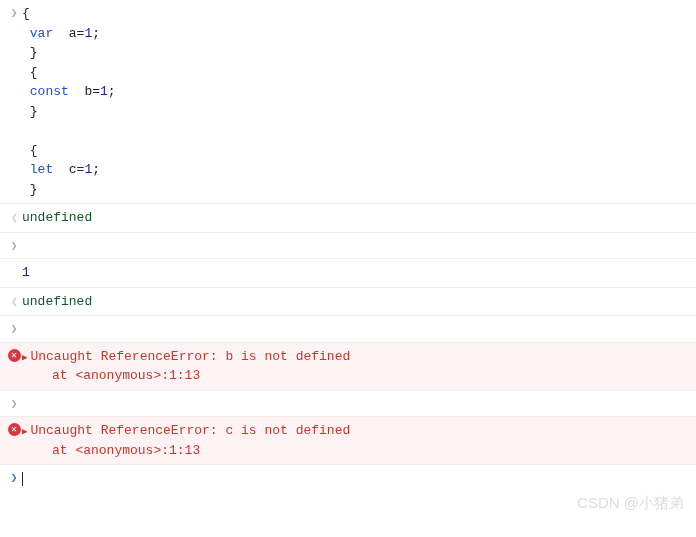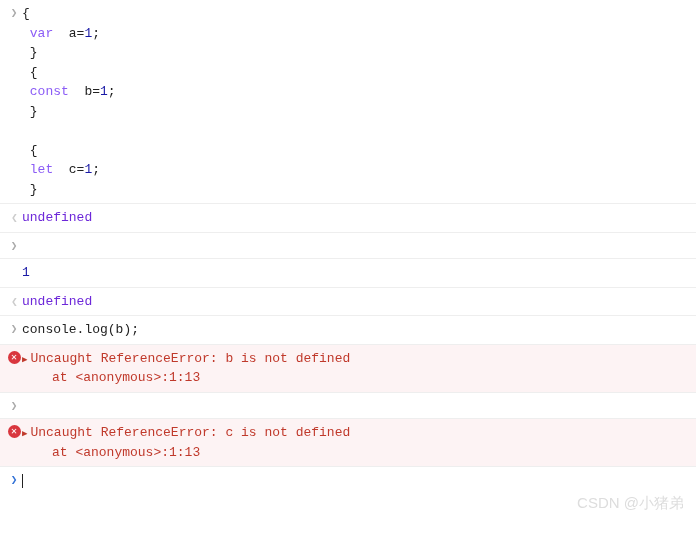--- a/index.html
+++ b/index.html
@@ -26,23 +26,23 @@
   flex-shrink: 0;
   display: flex;
   align-items: flex-start;
   justify-content: center;
   padding-top: 1px;
 }
 .content { flex: 1; white-space: pre; }
 .arrow-in { color: #aaa; font-size: 11px; }
 .arrow-out { color: #ccc; font-size: 11px; transform: rotate(180deg); }
 .arrow-prompt { color: #3171d6; font-size: 11px; font-weight: bold; }
-.undefined { color: #6d28d9; }
+.undefined { color: #14532d; }
 .num { color: #1a1aa6; }
-.kw { color: #8b5cf6; }
+.kw { color: #1d4ed8; }
 .err-row { background: #fdf3f4; }
 .err-txt { color: #c0392b; }
 .err-icon {
   width: 13px; height: 13px; border-radius: 50%;
   background: #d9363e; display: inline-flex;
   align-items: center; justify-content: center;
   color: #fff; font-size: 10px; font-weight: bold;
   margin-top: 1px;
 }
 .disc { color: #c0392b; font-size: 9px; display: inline-block; margin-right: 3px; }
@@ -94,21 +94,20 @@
     <div class="row">
       <span class="gutter">
         <span class="arrow-out">❯</span>
       </span>
       <span class="content undefined">undefined</span>
     </div>
     <div class="row">
       <span class="gutter">
         <span class="arrow-in">❯</span>
       </span>
-      <span class="content">console.log(b);</span>
     </div>
     <div class="row err-row">
       <span class="gutter">
         <span class="err-icon">✕</span>
       </span>
       <span class="content err-txt"><span class="disc">▶</span>Uncaught ReferenceError: b is not defined
 <span class="err-indent">at &lt;anonymous&gt;:1:13</span></span>
     </div>
     <div class="row">
       <span class="gutter">

